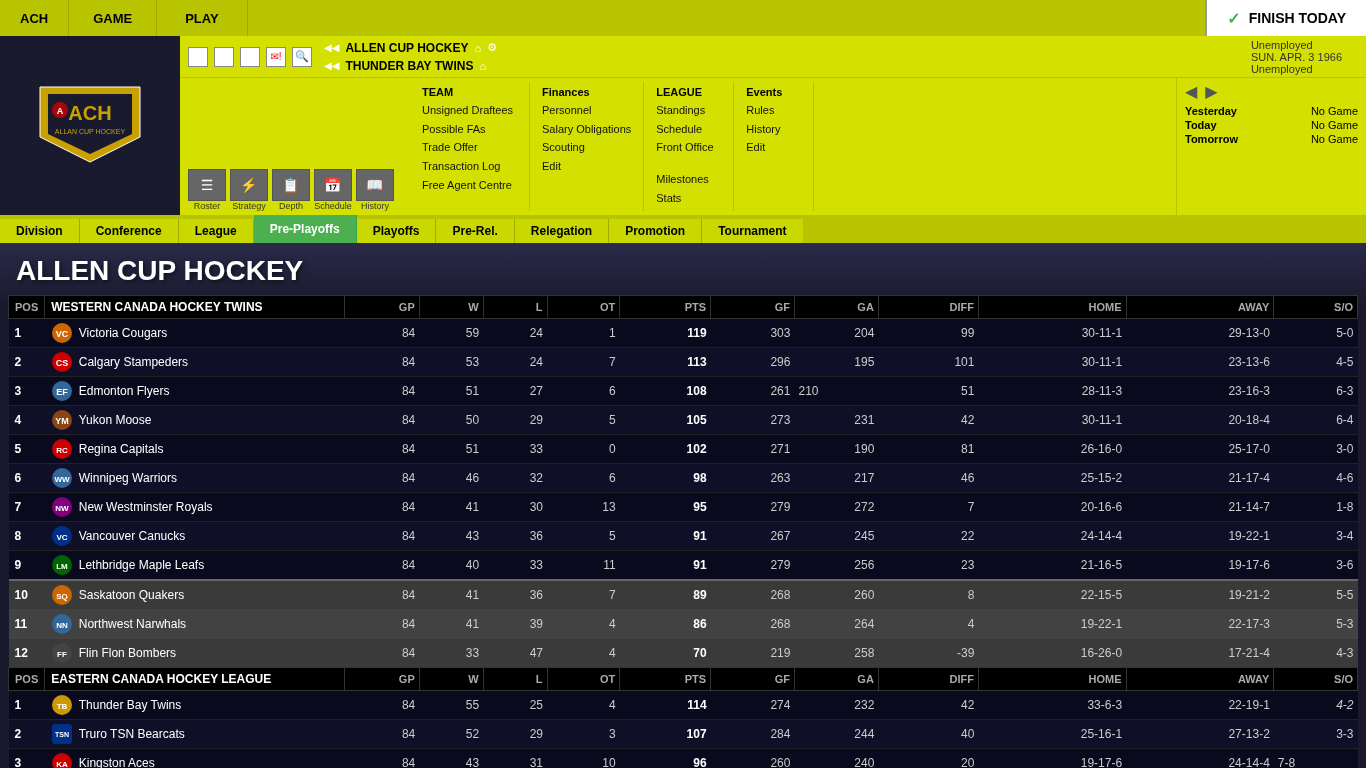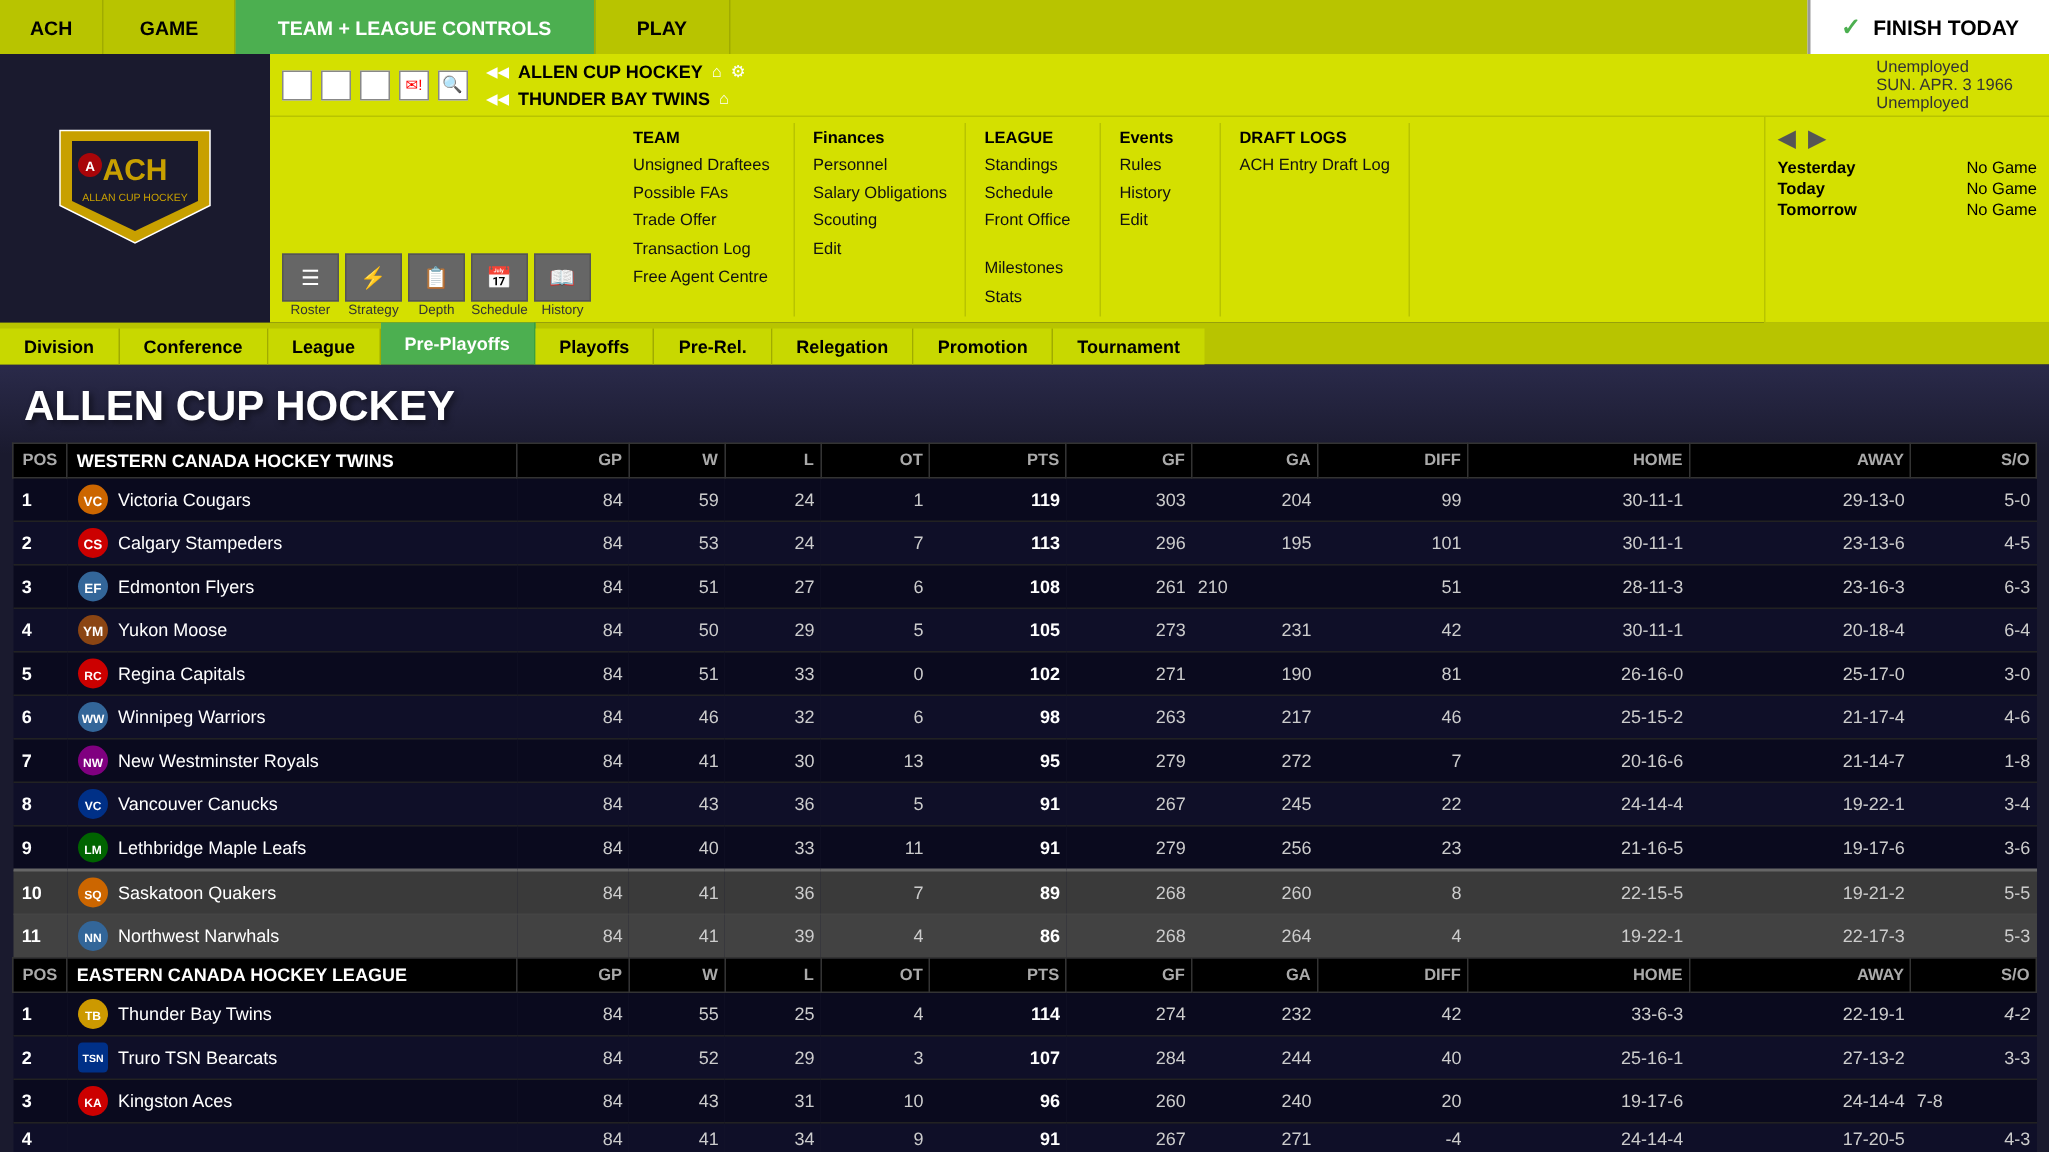--- a/index.html
+++ b/index.html
@@ -4,21 +4,20 @@
   <style>
     * { margin: 0; padding: 0; box-sizing: border-box; }
     body { font-family: Arial, sans-serif; font-size: 12px; background: #1a1a2e; color: #fff; width: 1366px; min-height: 768px; overflow-x: hidden; }
   </style>
 </head>
 <body>
 
 <div style="display:flex; background:#b8c400; height:36px; align-items:center;">
   <div style="padding:0 20px; height:100%; display:flex; align-items:center; font-weight:bold; font-size:13px; color:#000; cursor:pointer; border-right:1px solid #a0ab00;">ACH</div>
   <div style="padding:0 24px; height:100%; display:flex; align-items:center; font-weight:bold; font-size:13px; color:#000; cursor:pointer; border-right:1px solid #a0ab00;">GAME</div>
-  <div style="padding:0 28px; height:100%; display:flex; align-items:center; font-weight:bold; font-size:13px; background:#4caf50; color:#fff; cursor:pointer; border-right:1px solid #a0ab00;">TEAM + LEAGUE CONTROLS</div>
   <div style="padding:0 28px; height:100%; display:flex; align-items:center; font-weight:bold; font-size:13px; color:#000; cursor:pointer; border-right:1px solid #a0ab00;">PLAY</div>
   <div style="flex:1;"></div>
   <div style="background:#fff; color:#000; display:flex; align-items:center; gap:8px; padding:0 20px; height:100%; font-weight:bold; font-size:14px; cursor:pointer; border-left:2px solid #999;">
     <span style="color:#4caf50; font-size:16px;">✓</span>
     <span>FINISH TODAY</span>
   </div>
 </div>
 
 <div style="display:flex; background:#d4e000; min-height:100px;">
 
@@ -128,24 +127,20 @@
           <div style="font-size:11px; color:#111; cursor:pointer; line-height:1.7;">Stats</div>
         </div>
 
         <div style="padding:4px 12px; border-right:1px solid #b8c400; min-width:80px;">
           <div style="font-weight:bold; font-size:11px; color:#000; margin-bottom:3px;">Events</div>
           <div style="font-size:11px; color:#111; cursor:pointer; line-height:1.7;">Rules</div>
           <div style="font-size:11px; color:#111; cursor:pointer; line-height:1.7;">History</div>
           <div style="font-size:11px; color:#111; cursor:pointer; line-height:1.7;">Edit</div>
         </div>
 
-        <div style="padding:4px 12px; border-right:1px solid #b8c400; min-width:120px;">
-          <div style="font-weight:bold; font-size:11px; color:#000; margin-bottom:3px;">DRAFT LOGS</div>
-          <div style="font-size:11px; color:#111; cursor:pointer; line-height:1.7;">ACH Entry Draft Log</div>
-        </div>
       </div>
 
       <div style="background:#d4e000; padding:4px 8px; min-width:190px; border-left:1px solid #b8c400;">
         <div style="display:flex; gap:8px; margin-bottom:4px; align-items:center;">
           <span style="font-size:16px; cursor:pointer; color:#555;">◀</span>
           <span style="font-size:16px; cursor:pointer; color:#555;">▶</span>
         </div>
         <div style="display:flex; justify-content:space-between; font-size:11px; color:#000; margin:2px 0;">
           <span style="font-weight:bold;">Yesterday</span>
           <span>No Game</span>
@@ -411,20 +406,40 @@
         <td style="color:#ccc; padding:3px 4px; text-align:right; font-size:12px;">39</td>
         <td style="color:#ccc; padding:3px 4px; text-align:right; font-size:12px;">4</td>
         <td style="color:#fff; font-weight:bold; padding:3px 4px; text-align:right; font-size:12px;">86</td>
         <td style="color:#ccc; padding:3px 4px; text-align:right; font-size:12px;">268</td>
         <td style="color:#ccc; padding:3px 4px; text-align:right; font-size:12px;">264</td>
         <td style="color:#ccc; padding:3px 4px; text-align:right; font-size:12px;">4</td>
         <td style="color:#ccc; padding:3px 4px; text-align:right; font-size:12px;">19-22-1</td>
         <td style="color:#ccc; padding:3px 4px; text-align:right; font-size:12px;">22-17-3</td>
         <td style="color:#ccc; padding:3px 4px; text-align:right; font-size:12px;">5-3</td>
       </tr>
+      <tr style="background:#3a3a3a; border-bottom:1px solid #444;">
+        <td style="color:#fff; font-weight:bold; padding:3px 6px; font-size:12px;">12</td>
+        <td style="color:#fff; padding:3px 6px; font-size:12px;">
+              <div style="display:flex; align-items:center; gap:6px;"><svg width="22" height="22" viewBox="0 0 22 22">
+                  <circle cx="11" cy="11" r="10" fill="#444"></circle>
+                  <text x="11" y="15" text-anchor="middle" font-size="8" fill="#fff" font-weight="bold">FF</text>
+                </svg>Flin Flon Bombers</div>
+            </td>
+        <td style="color:#ccc; padding:3px 4px; text-align:right; font-size:12px;">84</td>
+        <td style="color:#ccc; padding:3px 4px; text-align:right; font-size:12px;">33</td>
+        <td style="color:#ccc; padding:3px 4px; text-align:right; font-size:12px;">47</td>
+        <td style="color:#ccc; padding:3px 4px; text-align:right; font-size:12px;">4</td>
+        <td style="color:#fff; font-weight:bold; padding:3px 4px; text-align:right; font-size:12px;">70</td>
+        <td style="color:#ccc; padding:3px 4px; text-align:right; font-size:12px;">219</td>
+        <td style="color:#ccc; padding:3px 4px; text-align:right; font-size:12px;">258</td>
+        <td style="color:#ccc; padding:3px 4px; text-align:right; font-size:12px;">-39</td>
+        <td style="color:#ccc; padding:3px 4px; text-align:right; font-size:12px;">16-26-0</td>
+        <td style="color:#ccc; padding:3px 4px; text-align:right; font-size:12px;">17-21-4</td>
+        <td style="color:#ccc; padding:3px 4px; text-align:right; font-size:12px;">4-3</td>
+      </tr>
 
       <tr>
         <td style="background:#000; color:#aaa; font-size:11px; font-weight:bold; padding:4px 6px; border:1px solid #333;">POS</td>
         <td style="background:#000; color:#fff; font-size:12px; font-weight:bold; padding:4px 6px; border:1px solid #333;">EASTERN CANADA HOCKEY LEAGUE</td>
         <td style="background:#000; color:#aaa; font-size:11px; font-weight:bold; padding:4px 4px; text-align:right; border:1px solid #333;">GP</td>
         <td style="background:#000; color:#aaa; font-size:11px; font-weight:bold; padding:4px 4px; text-align:right; border:1px solid #333;">W</td>
         <td style="background:#000; color:#aaa; font-size:11px; font-weight:bold; padding:4px 4px; text-align:right; border:1px solid #333;">L</td>
         <td style="background:#000; color:#aaa; font-size:11px; font-weight:bold; padding:4px 4px; text-align:right; border:1px solid #333;">OT</td>
         <td style="background:#000; color:#aaa; font-size:11px; font-weight:bold; padding:4px 4px; text-align:right; border:1px solid #333;">PTS</td>
         <td style="background:#000; color:#aaa; font-size:11px; font-weight:bold; padding:4px 4px; text-align:right; border:1px solid #333;">GF</td>

